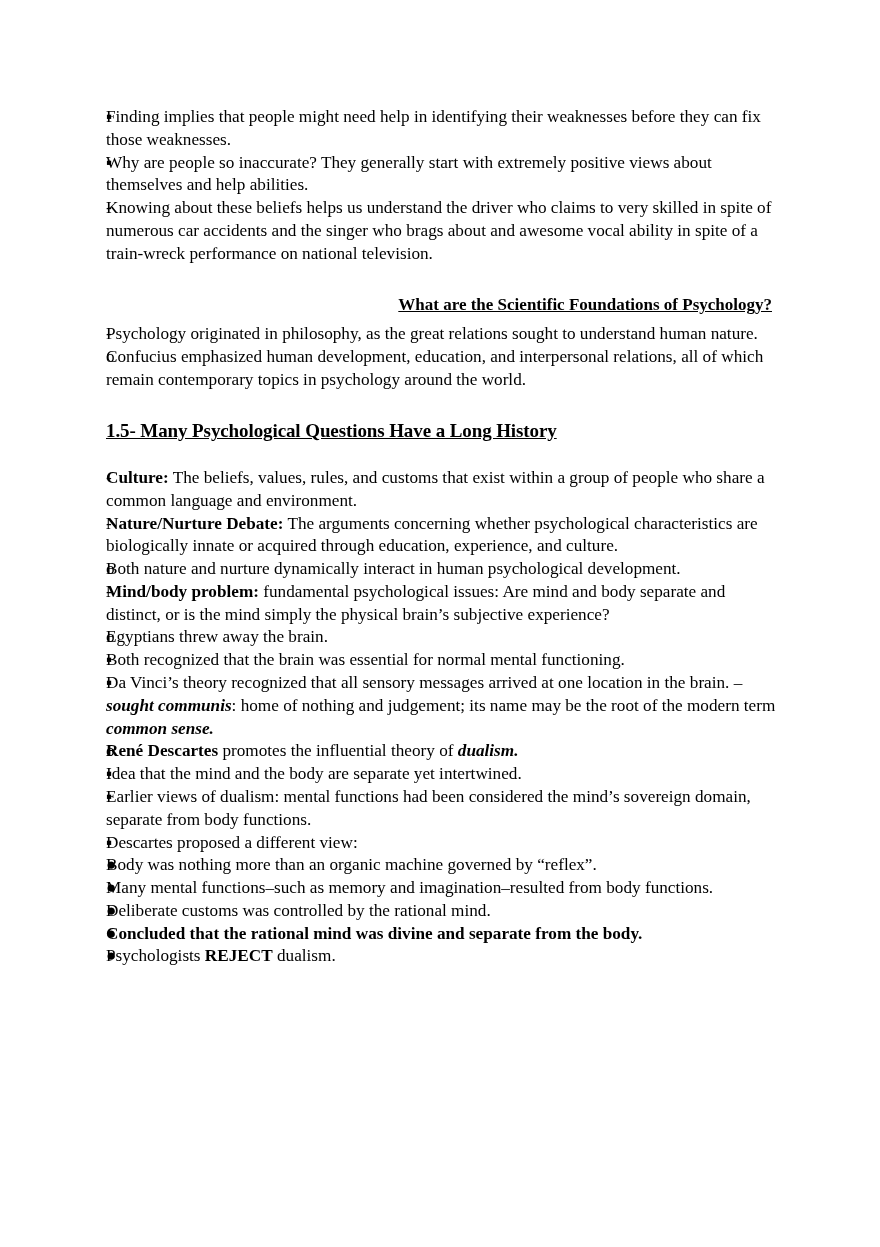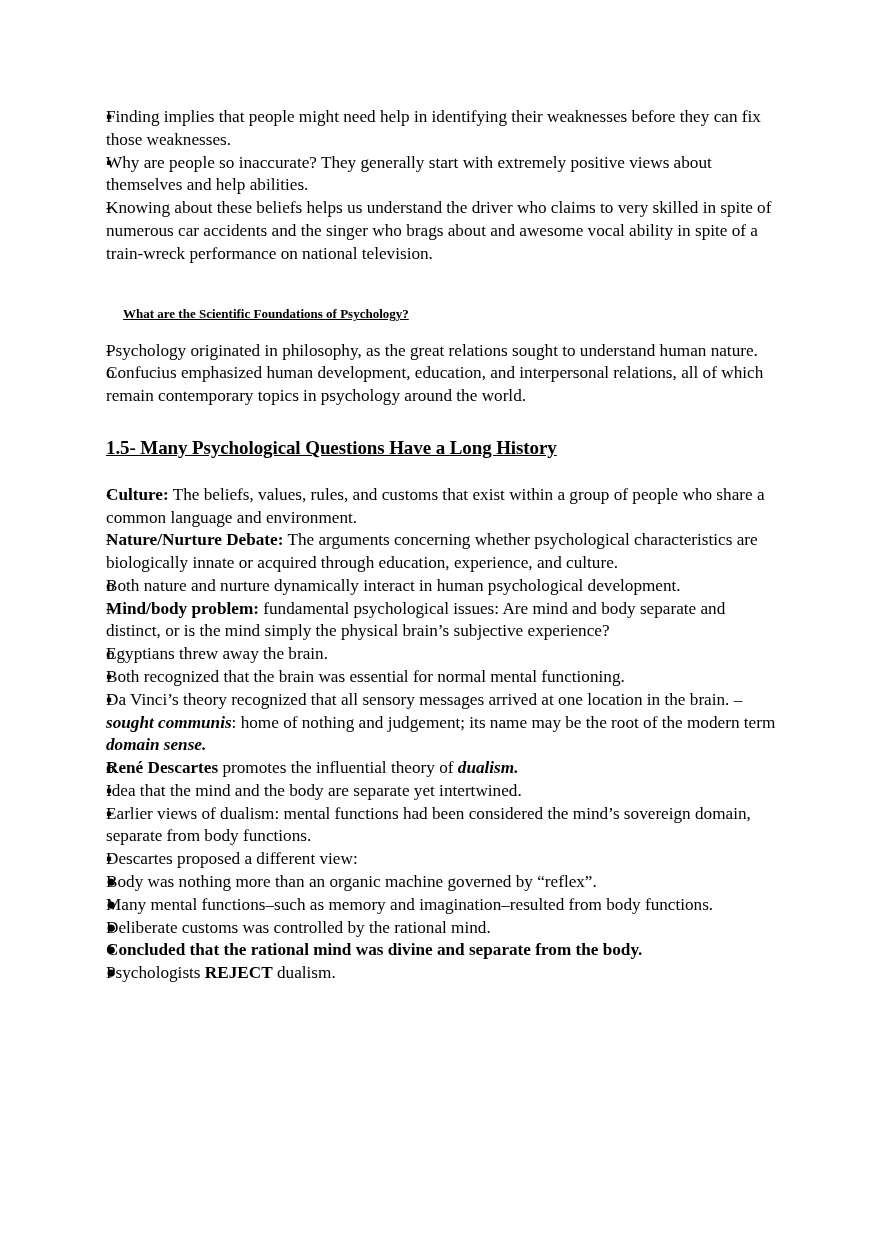--- a/index.html
+++ b/index.html
@@ -68,26 +68,27 @@
   .lvl4 > .marker { left: 194px; }
 
   
   .marker.dash   { font-size: 17.2px; }
   .marker.circle { font-size: 15.5px; }
   .marker.square { font-size: 11px; line-height: 2.05; }
   .marker.disc   { font-size: 15px; line-height: 1.45; }
 
   
   .sub-heading {
-    font-size: 13px;
+    font-size: 17px;
     font-weight: bold;
     text-decoration: underline;
     line-height: 1.325;
-    margin: 17px;
-    padding: 0;
+    margin: 6px;
+    padding: 0;
+    text-align: right;
   }
   .section-heading {
     font-size: 19px;
     font-weight: bold;
     text-decoration: underline;
     line-height: 1.3;
     margin: 0;
     padding: 0;
     letter-spacing: -0.1px;
   }
@@ -167,21 +168,21 @@
         <span class="body">Egyptians threw away the brain.</span>
       </li>
 
       <li class="item lvl3">
         <span class="marker square">▪</span>
         <span class="body">Both recognized that the brain was essential for normal mental functioning.</span>
       </li>
 
       <li class="item lvl3">
         <span class="marker square">▪</span>
-        <span class="body"><span>Da Vinci’s theory recognized that all sensory messages arrived at one location in the brain. – </span><span class="bi">sought communis</span><span>: home of nothing and judgement; its name may be the root of the modern term </span><span class="bi">domain sense.</span></span>
+        <span class="body"><span>Da Vinci’s theory recognized that all sensory messages arrived at one location in the brain. – </span><span class="bi">sought communis</span><span>: home of nothing and judgement; its name may be the root of the modern term </span><span class="bi">common sense.</span></span>
       </li>
 
       <li class="item lvl2">
         <span class="marker circle">o</span>
         <span class="body"><span class="b">René Descartes</span><span> promotes the influential theory of </span><span class="bi">dualism.</span></span>
       </li>
 
       <li class="item lvl3">
         <span class="marker square">▪</span>
         <span class="body">Idea that the mind and the body are separate yet intertwined.</span>

